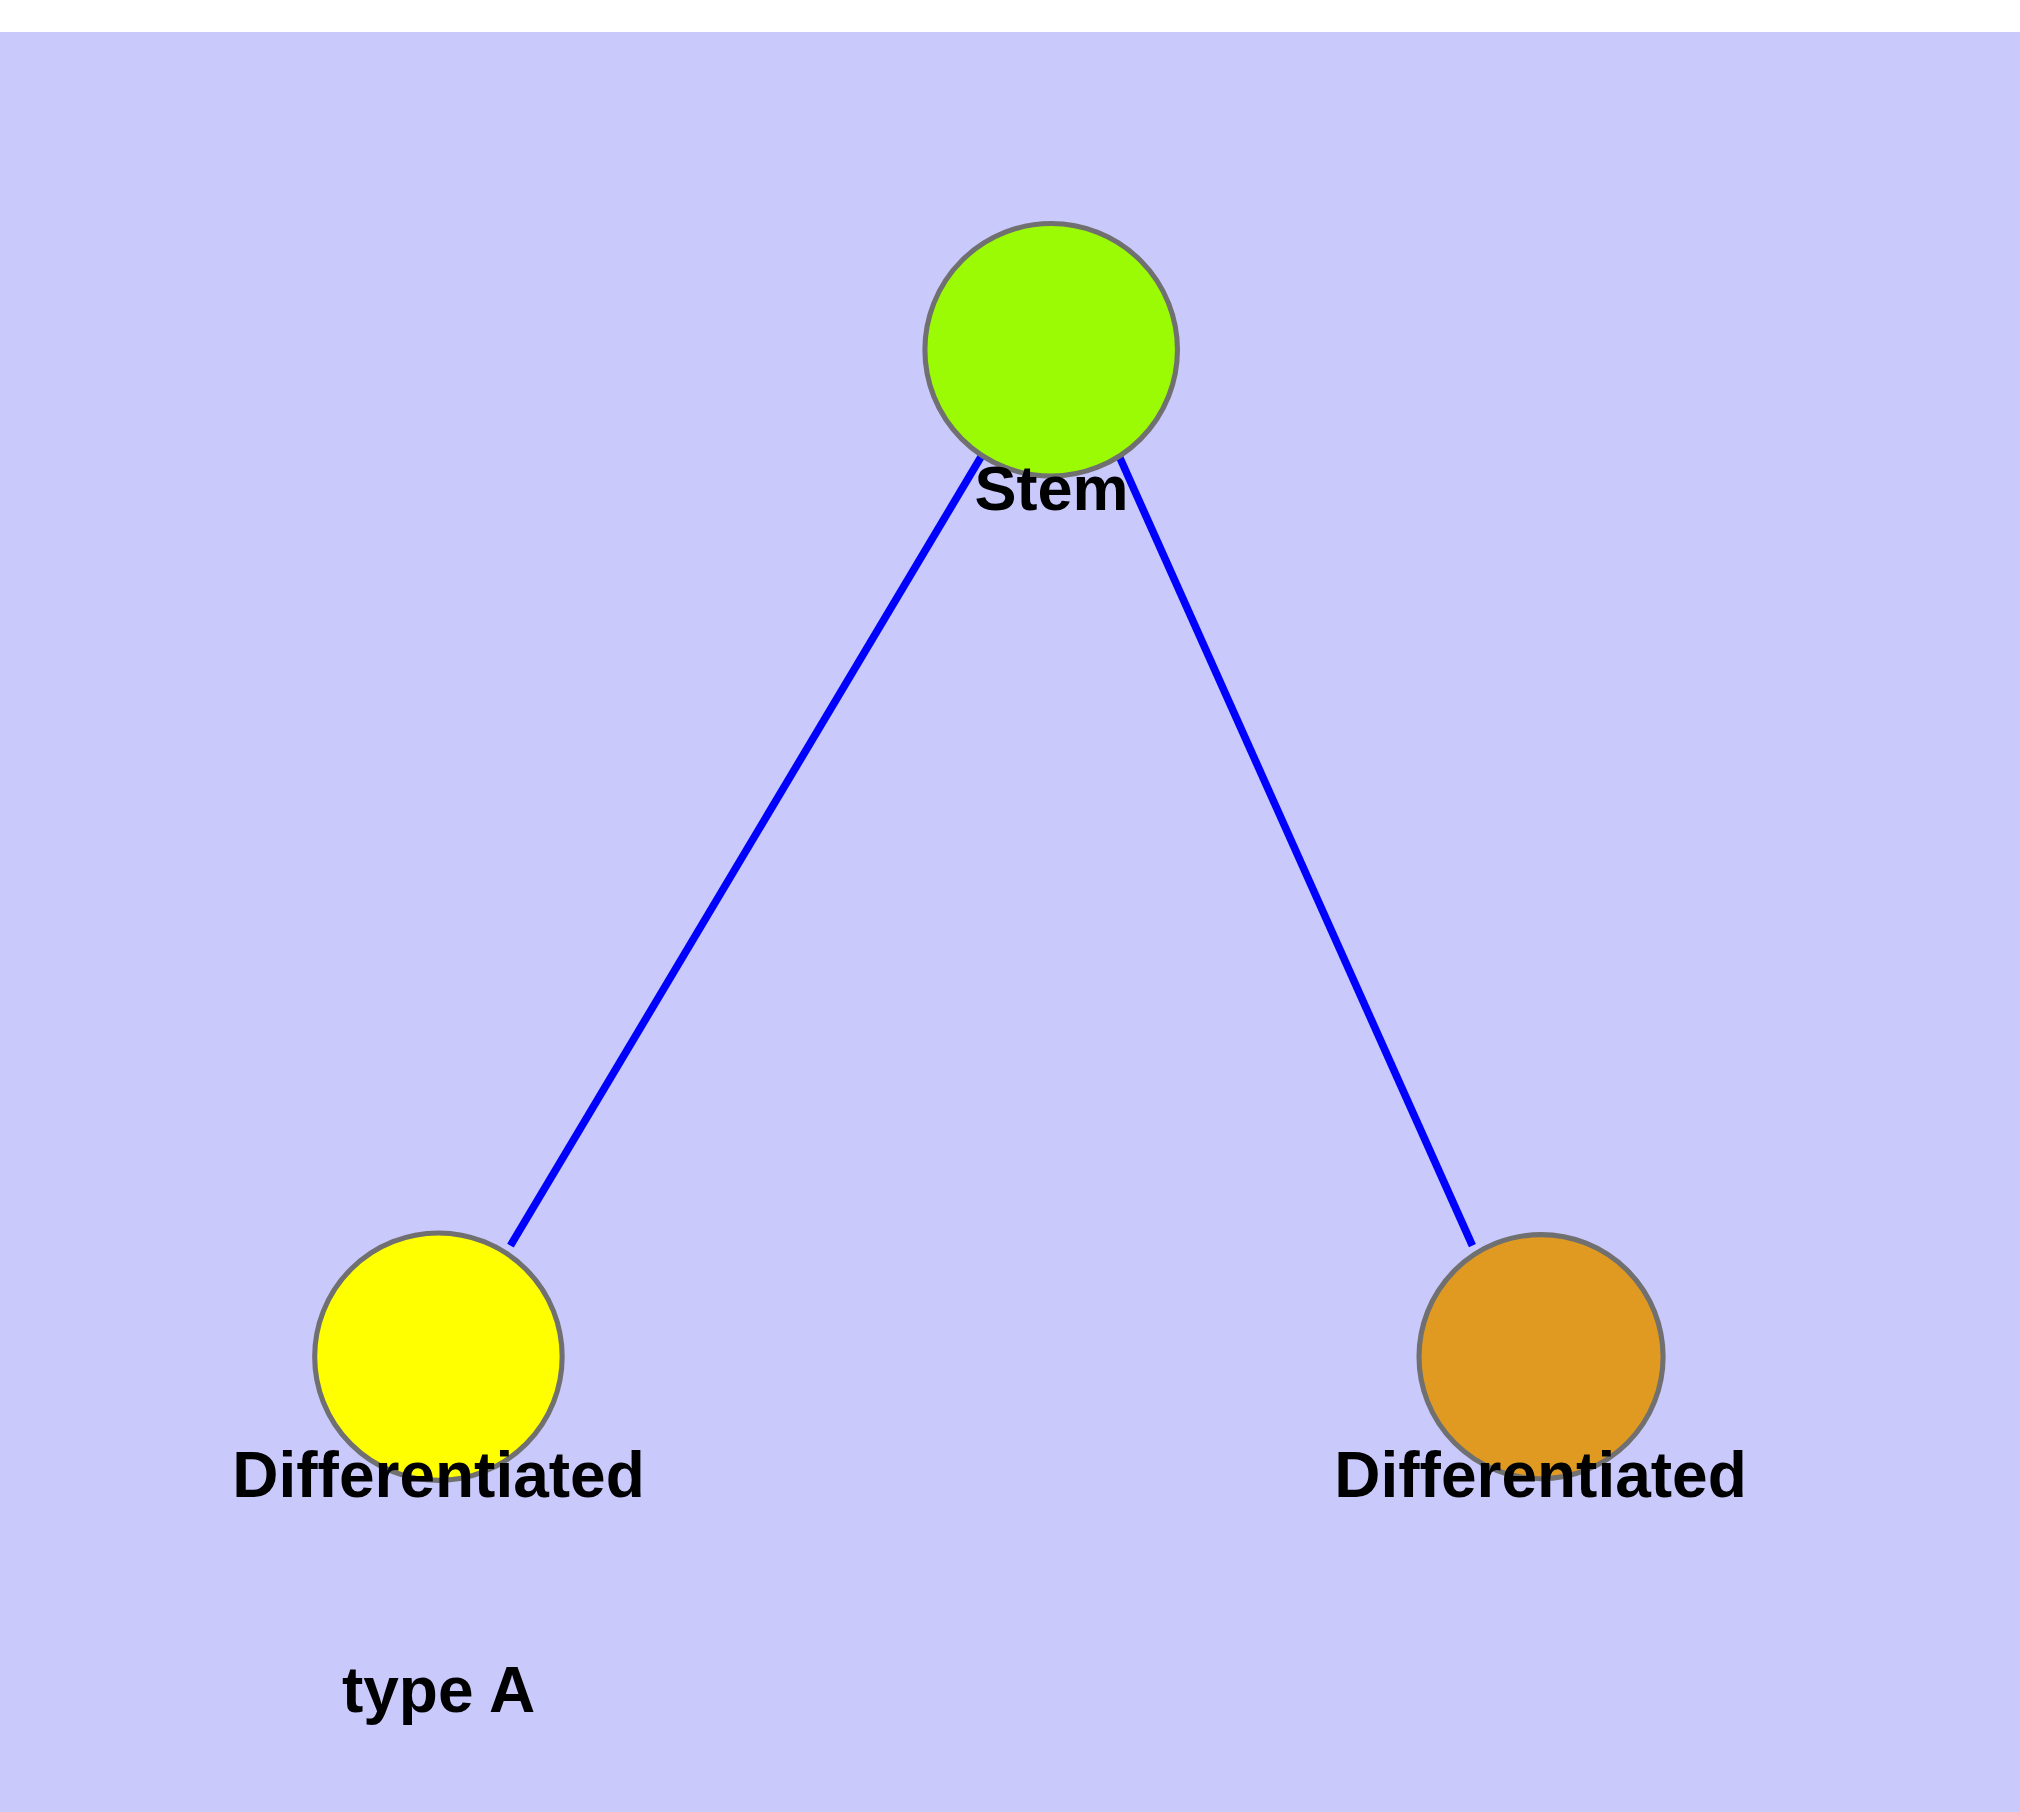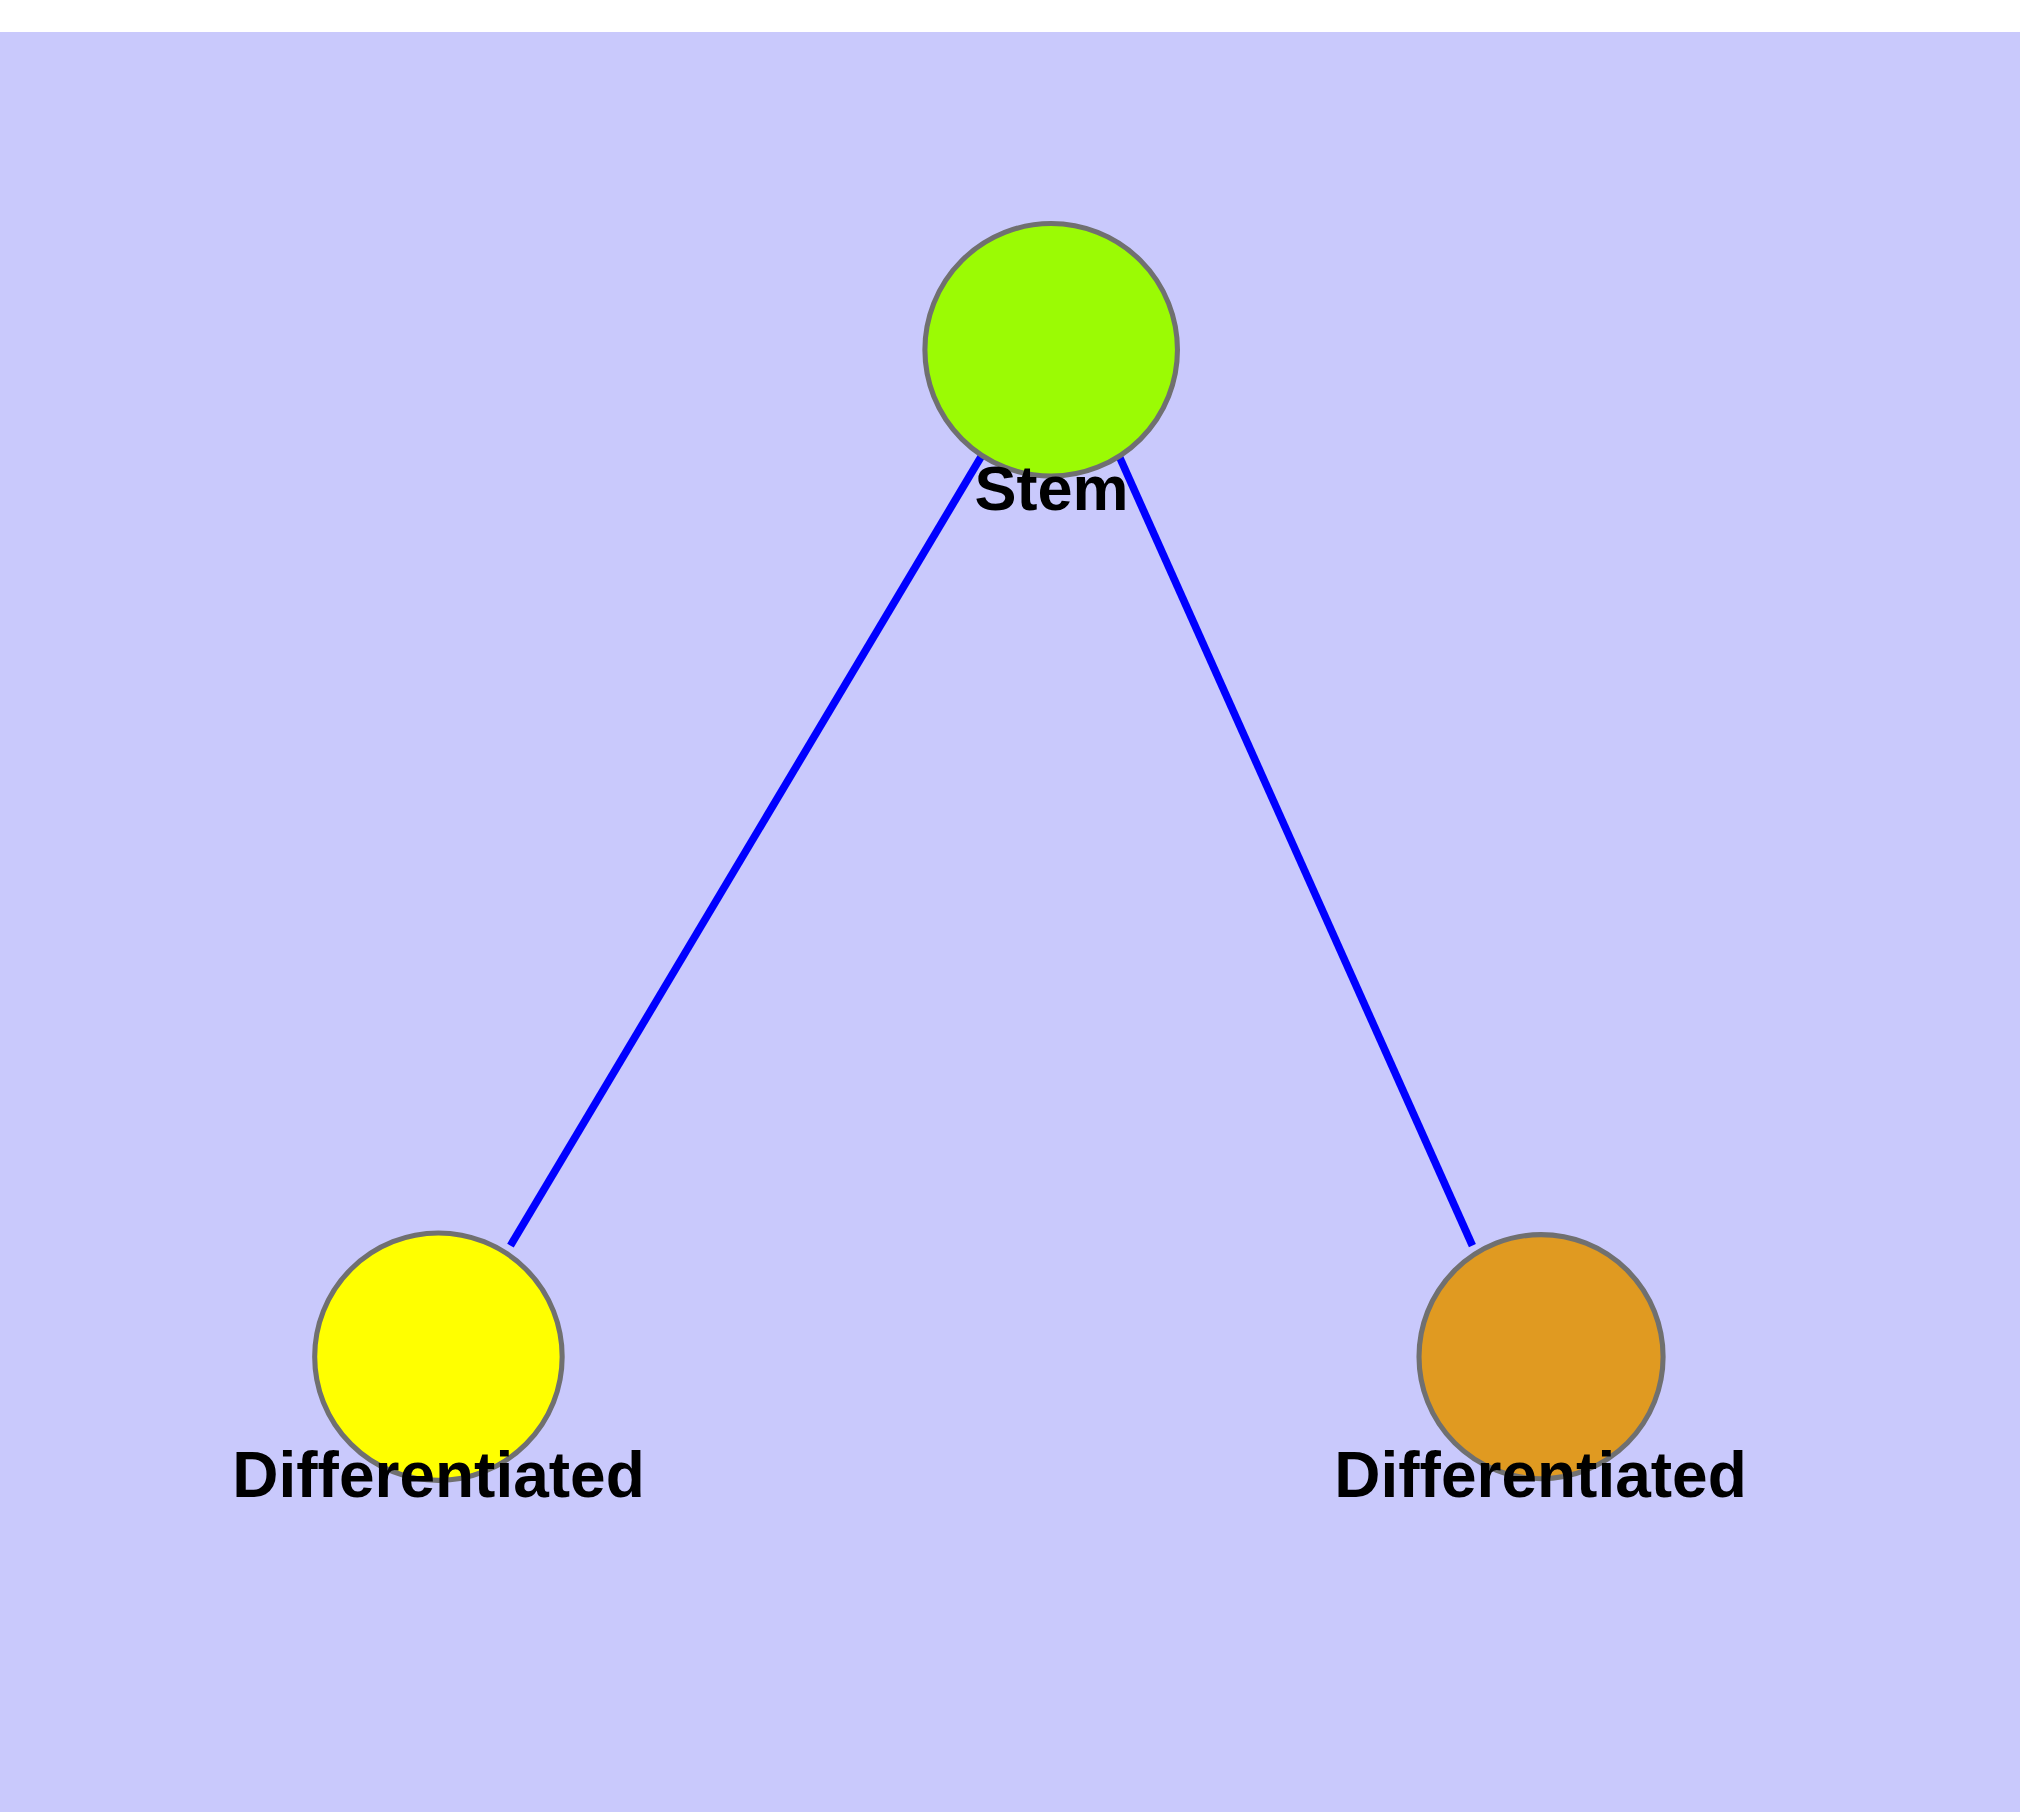--- a/index.html
+++ b/index.html
@@ -73,20 +73,21 @@
     <circle class="node-circle" cx="1240" cy="375" r="149" fill="#9bfb04" stroke="#707070" stroke-width="6"></circle>
 
   </svg>
 
   <div class="node-label" id="label-stem">
     <div>Stem</div>
   </div>
 
   <div class="node-label" id="label-type-a">
     <div>Differentiated</div>
+    <div>type A</div>
   </div>
 
   <div class="node-label" id="label-type-b">
     <div>Differentiated</div>
   </div>
 
 </div>
 
 
 </body></html>

